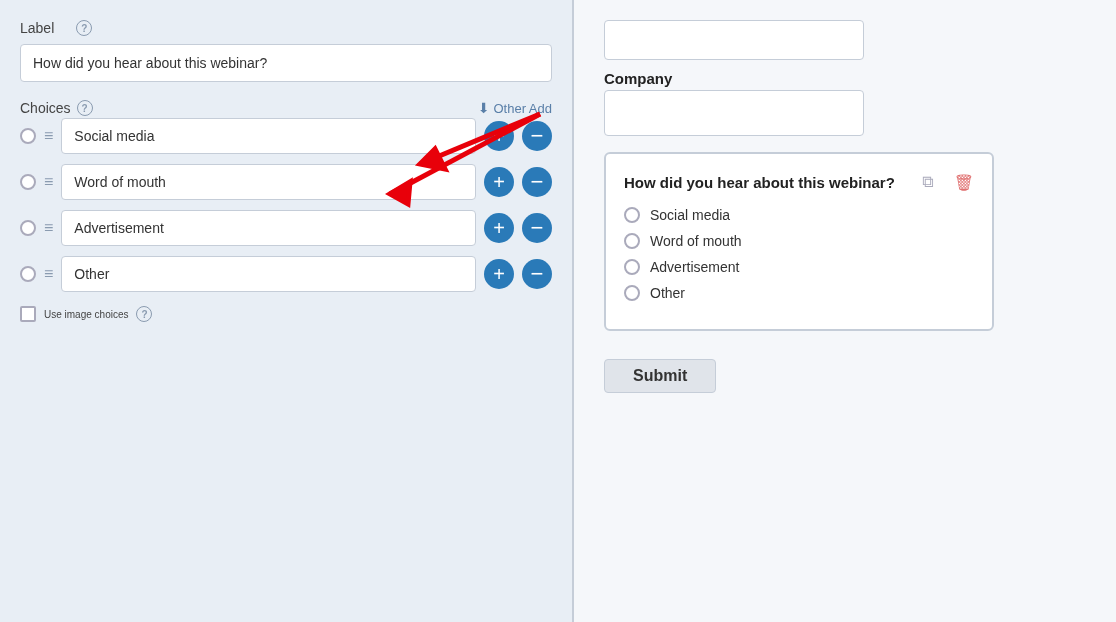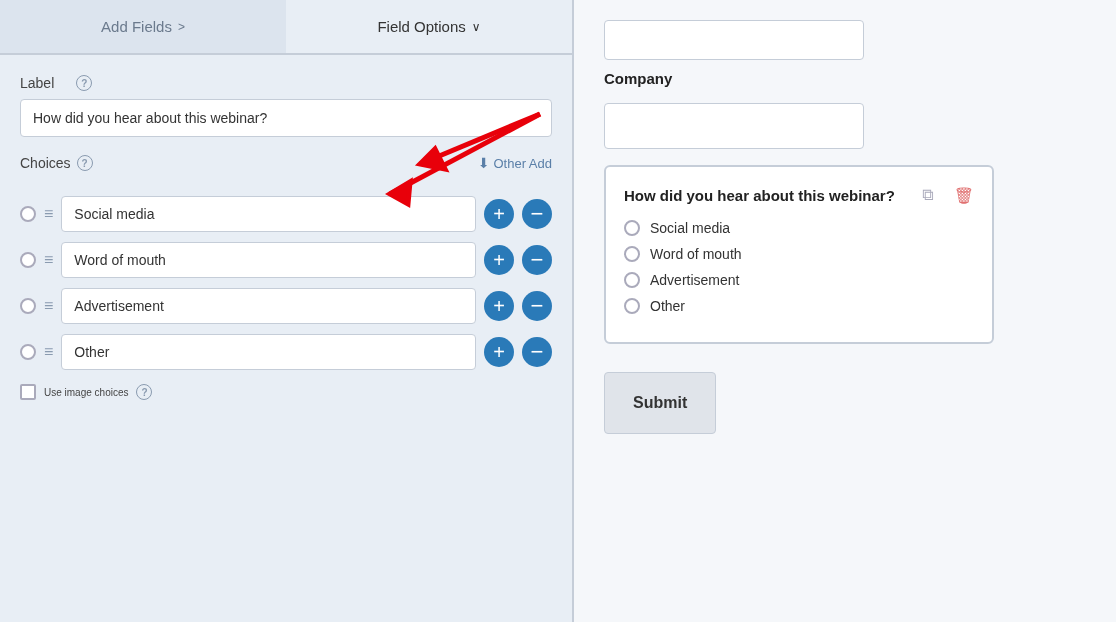--- a/index.html
+++ b/index.html
@@ -87,21 +87,21 @@
       background: #fff;
       color: #333;
       outline: none;
       margin-bottom: 18px;
     }
 
     .choices-header {
       display: flex;
       align-items: center;
       justify-content: space-between;
-      margin-bottom: 25px;
+      margin-bottom: 2px;
     }
     .choices-label {
       font-size: 14px;
       color: #444;
       display: flex;
       align-items: center;
       gap: 6px;
       font-weight: 500;
     }
     .bulk-add-btn {
@@ -211,21 +211,21 @@
     }
 
     .form-preview {
       margin-top: 10px;
     }
 
     .company-label {
       font-size: 15px;
       font-weight: 600;
       color: #222;
-      margin-bottom: 16px;
+      margin-bottom: 3px;
       margin-top: 10px;
     }
     .company-input {
       width: 260px;
       height: 46px;
       border: 1.5px solid #c5cdd8;
       border-radius: 4px;
       background: #fff;
       margin-bottom: 16px;
       display: block;
@@ -283,21 +283,21 @@
       background: #fff;
       flex-shrink: 0;
     }
     .radio-label {
       font-size: 14px;
       color: #333;
     }
 
     .submit-btn {
       display: inline-block;
-      padding: 21px 28px;
+      padding: 7px 28px;
       background: #e0e4ea;
       border: 1.5px solid #c5cdd8;
       border-radius: 4px;
       font-size: 16px;
       font-weight: 600;
       color: #333;
       cursor: pointer;
       margin-top: 8px;
     }
 
@@ -315,30 +315,20 @@
       height: 280px;
       pointer-events: none;
       z-index: 10;
     }
   </style>
 </head>
 <body>
 
 <div class="left-panel">
 
-  <div class="tab-bar">
-    <div class="tab">
-      <span>Add Fields</span>
-      <span class="tab-chevron">&gt;</span>
-    </div>
-    <div class="tab active">
-      <span>Field Options</span>
-      <span class="tab-chevron">∨</span>
-    </div>
-  </div>
 
   <div class="panel-body">
 
     
     <div class="section-label">
       <span>Label</span>
       <span class="help-icon">?</span>
     </div>
     <input class="label-input" type="text" value="How did you hear about this webinar?" style="">
 

